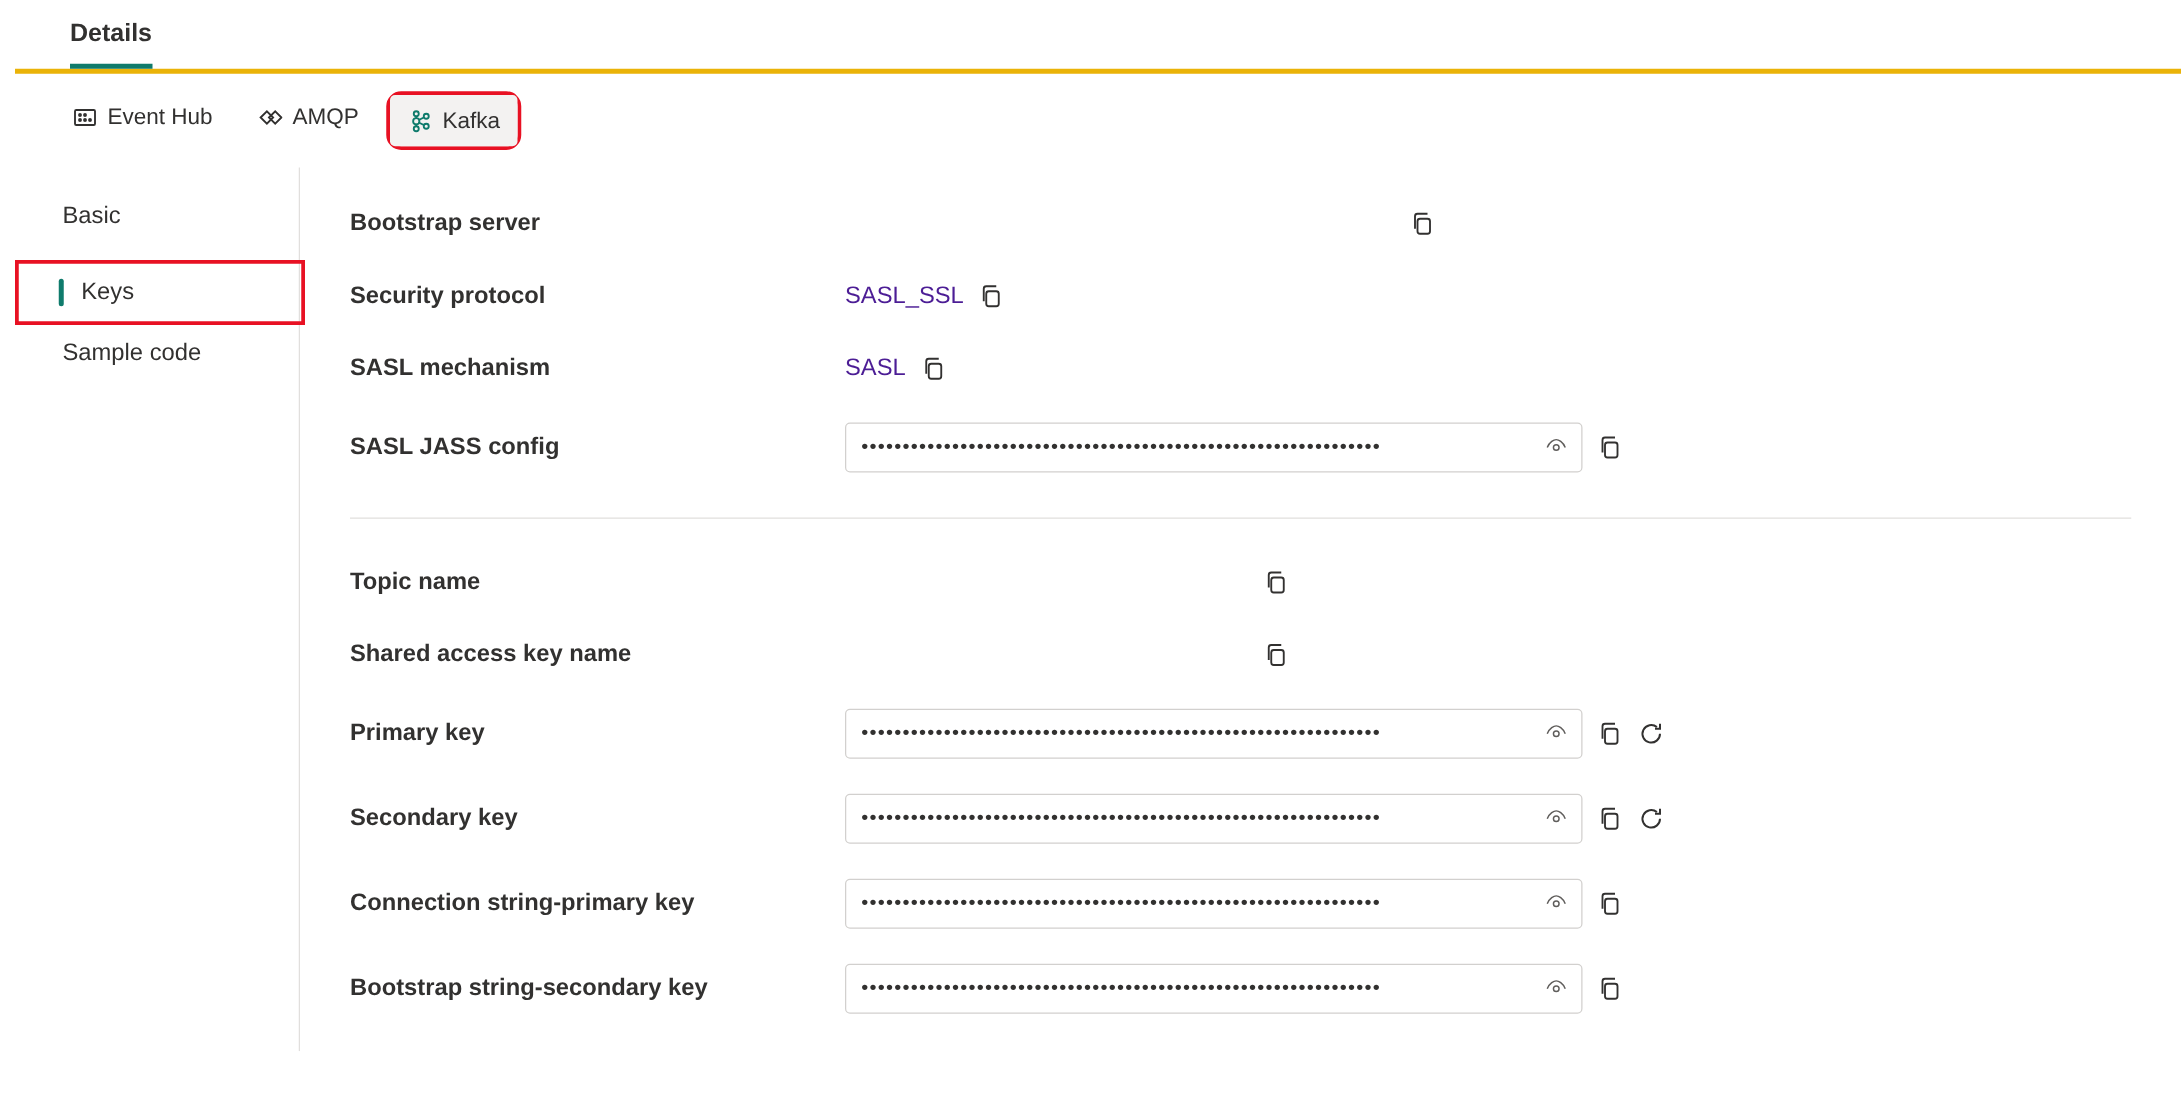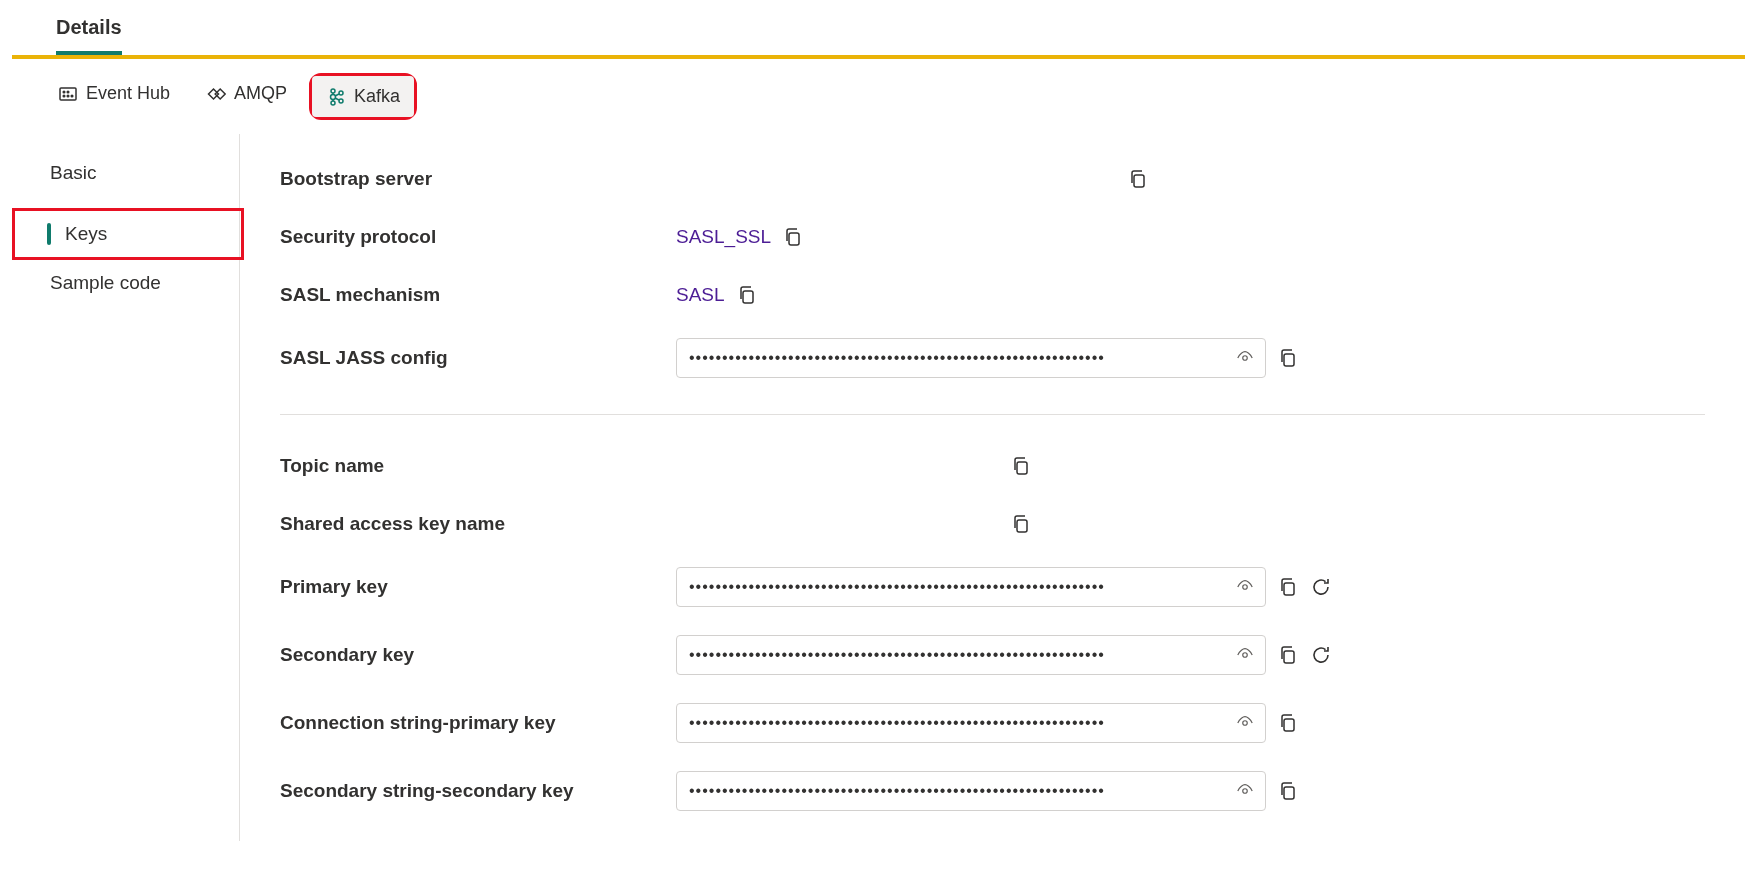--- a/index.html
+++ b/index.html
@@ -390,21 +390,21 @@
         <span class="copy-icon">
           <svg viewBox="0 0 20 20" width="20" height="20" fill="none" stroke="#323130" stroke-width="1.5">
             <rect x="6" y="6" width="10" height="12" rx="2"></rect>
             <path d="M4 14 V4 a2 2 0 0 1 2-2 h8"></path>
           </svg>
         </span>
       </div>
     </div>
 
     <div class="field-row">
-      <div class="field-label">Secondary string-secondary key</div>
+      <div class="field-label">Bootstrap string-secondary key</div>
       <div class="field-value-area">
         <div class="masked-wrap">
           <div class="masked-input">•••••••••••••••••••••••••••••••••••••••••••••••••••••••••••••••</div>
           <span class="eye-icon">
             <svg viewBox="0 0 20 20" width="18" height="18" fill="none" stroke="#605e5c" stroke-width="1.3">
               <path d="M2 10 C4 5 8 3 10 3 C12 3 16 5 18 10"></path>
               <circle cx="10" cy="10" r="2.5"></circle>
             </svg>
           </span>
         </div>

